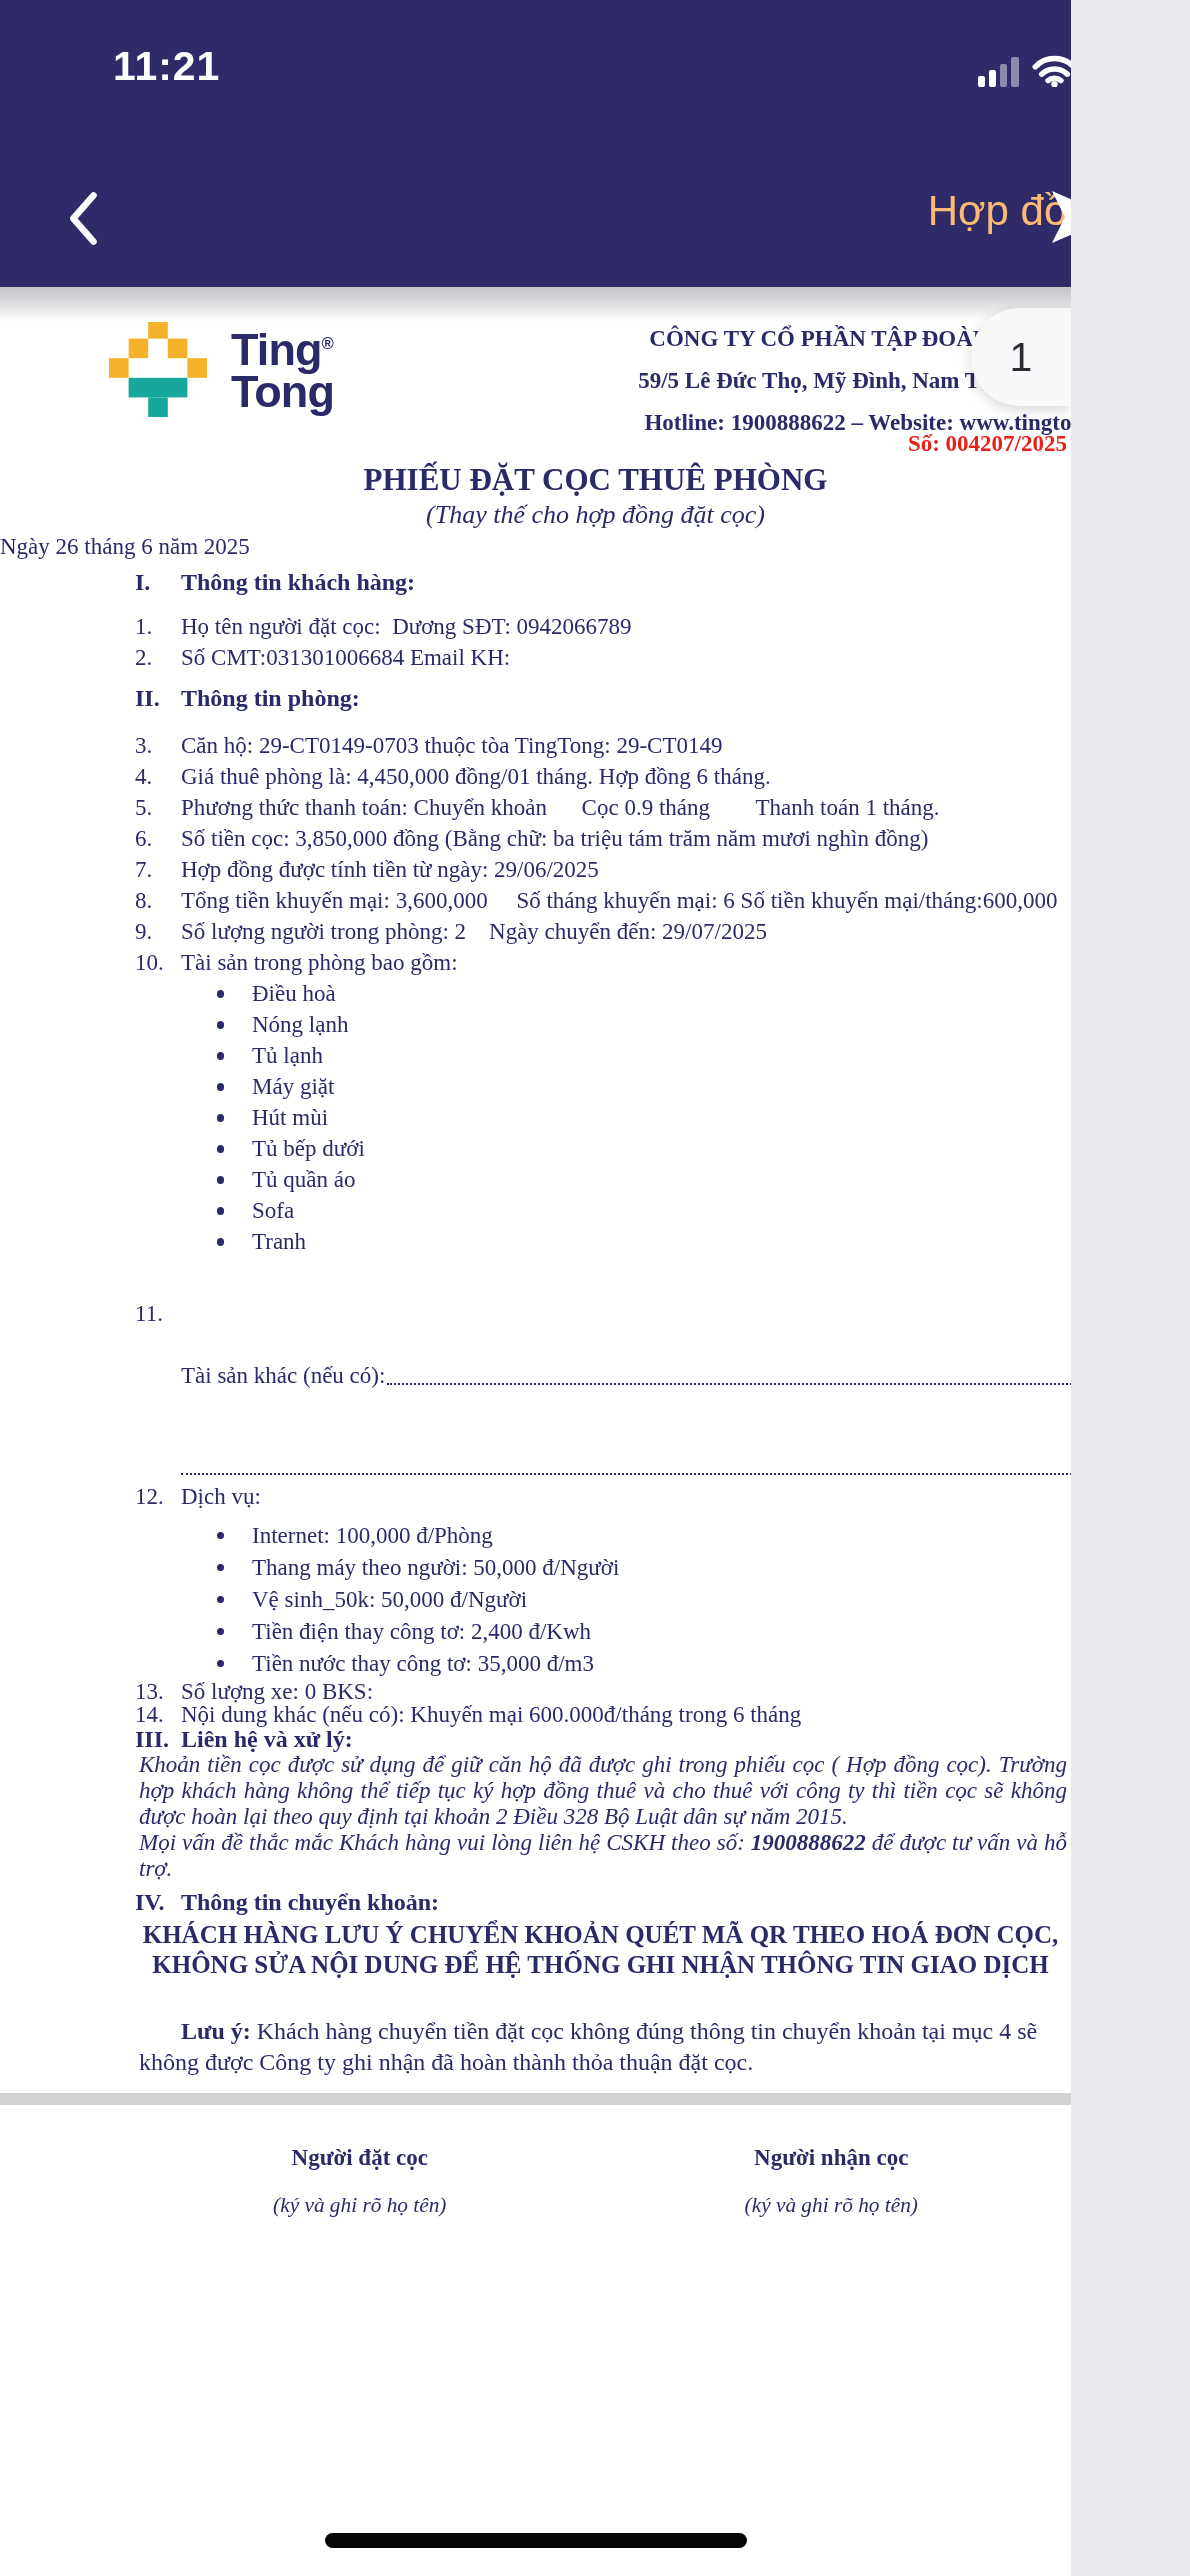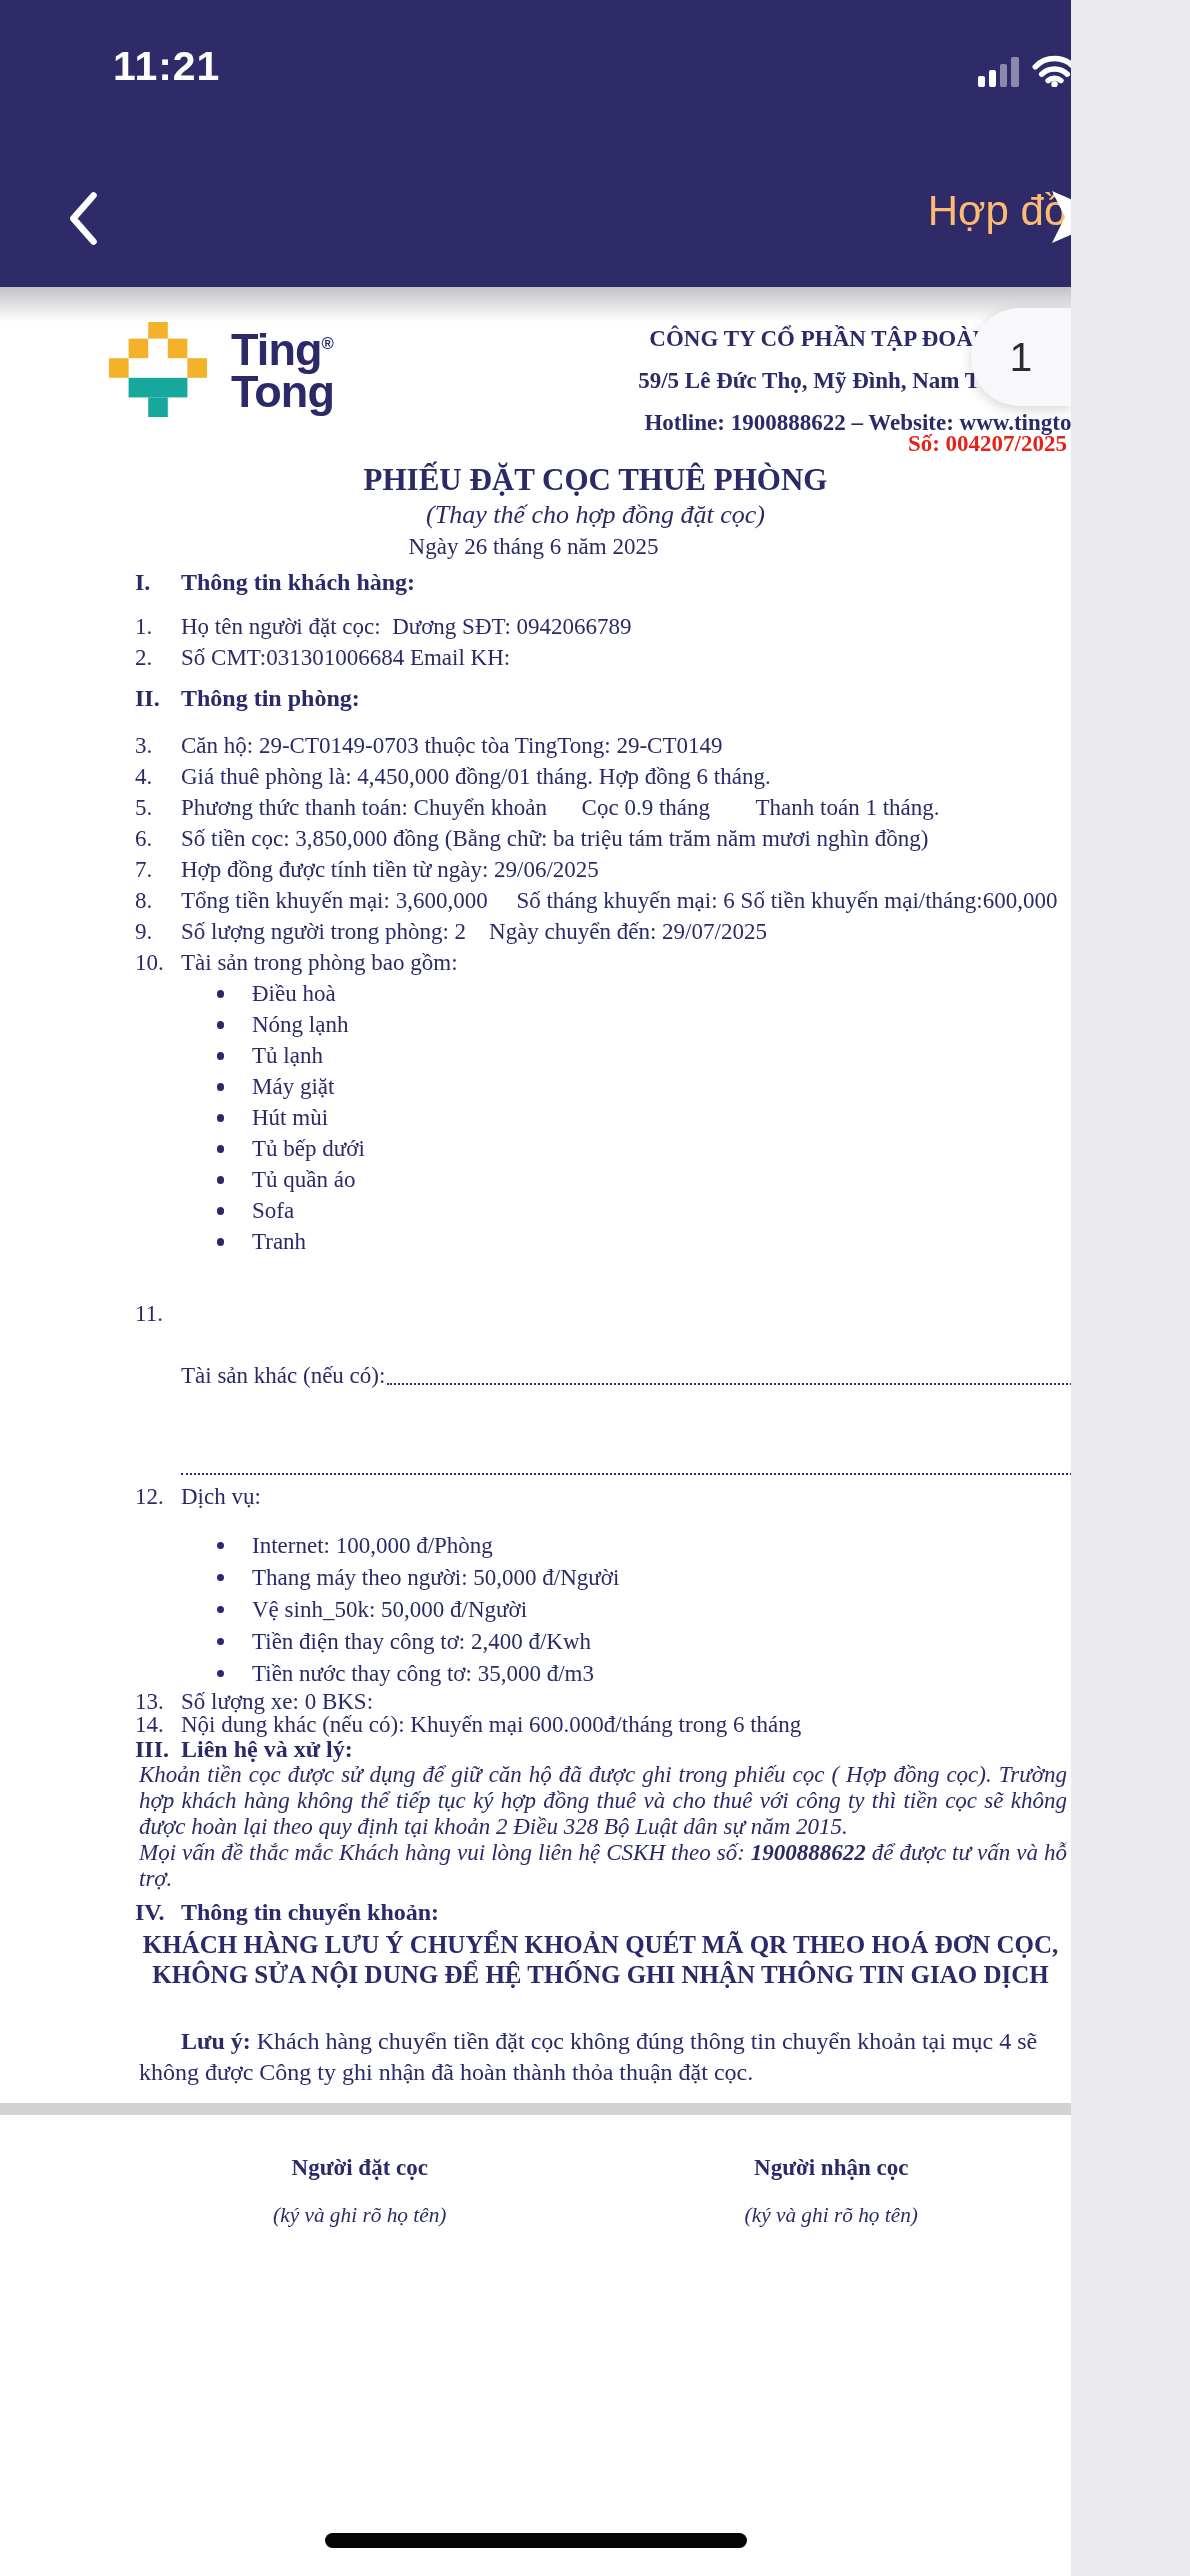--- a/index.html
+++ b/index.html
@@ -34,21 +34,21 @@
   .doc{position:absolute;top:299px;left:0;width:1191px;color:#2b2a69;font-size:23px;z-index:3;}
   .letterhead{display:flex;padding:15px 59px 0 109px;height:139px;box-sizing:border-box;}
   .logo-mark{flex:0 0 auto;margin-top:3.7px;}
   .brand{margin-left:24px;margin-top:9.3px;font-family:"Liberation Sans","DejaVu Sans",sans-serif;
         font-weight:700;font-size:45px;line-height:42px;letter-spacing:-0.9px;color:#2b2a69;}
   .brand sup{font-size:16.7px;}
   .company{margin-left:auto;text-align:center;font-weight:700;font-size:23px;line-height:42px;padding-top:3.7px;}
   .doc-no{text-align:right;padding-right:124px;font-weight:700;font-size:23px;color:#e62117;margin-top:-7.4px;}
   .doc-title{text-align:center;font-weight:700;font-size:31px;margin-top:5.6px;}
   .doc-subtitle{text-align:center;font-style:italic;font-size:26px;margin-top:1.9px;}
-  .doc-date{text-align:center;padding-right:124px;font-size:23px;margin-top:3.7px;}
+  .doc-date{text-align:left;padding-right:124px;font-size:23px;margin-top:3.7px;}
   .sec{position:relative;padding-left:181px;margin-right:111px;font-weight:700;font-size:24px;line-height:31px;}
   .sec .num{position:absolute;left:135px;}
   .item{position:relative;padding-left:181px;margin-right:111px;line-height:31px;white-space:pre-wrap;}
   .item .num{position:absolute;left:135px;white-space:normal;}
   .item.tight{line-height:23px;}
   .bullet{position:relative;padding-left:252px;margin-right:111px;line-height:31px;}
   .bullet.svc{line-height:32px;}
   .bullet::before{content:"";position:absolute;left:217px;top:12px;width:7.4px;height:7.4px;border-radius:50%;background:#2b2a69;}
   .dotline-row{display:flex;align-items:flex-end;text-align:right;}
   .dotline-row .leader{flex:1;border-bottom:2.8px dotted #2b2a69;margin-bottom:5.6px;margin-left:1.9px;}
@@ -174,21 +174,21 @@
     <div class="bullet"><span>Tranh</span></div>
 
     <div class="item" style="margin-top:9.3px;">
       <span class="num">11.</span>
       <span class="dotline-row"><span>Tài sản khác (nếu có):</span><span class="leader"></span></span>
     </div>
     <div class="dotline2"></div>
 
     <div class="item" style="margin-top:5.6px;"><span class="num">12.</span><span>Dịch vụ:</span></div>
 
-    <div class="bullet svc" style="margin-top:18px;"><span>Internet: 100,000 đ/Phòng</span></div>
+    <div class="bullet svc" style="margin-top:8px;"><span>Internet: 100,000 đ/Phòng</span></div>
     <div class="bullet svc"><span>Thang máy theo người: 50,000 đ/Người</span></div>
     <div class="bullet svc"><span>Vệ sinh_50k: 50,000 đ/Người</span></div>
     <div class="bullet svc"><span>Tiền điện thay công tơ: 2,400 đ/Kwh</span></div>
     <div class="bullet svc"><span>Tiền nước thay công tơ: 35,000 đ/m3</span></div>
 
     <div class="item tight"><span class="num">13.</span><span>Số lượng xe: 0 BKS:</span></div>
     <div class="item tight"><span class="num">14.</span><span>Nội dung khác (nếu có): Khuyến mại 600.000đ/tháng trong 6 tháng</span></div>
 
     <div class="sec" style="line-height:26px;">
       <span class="num">III.</span>

